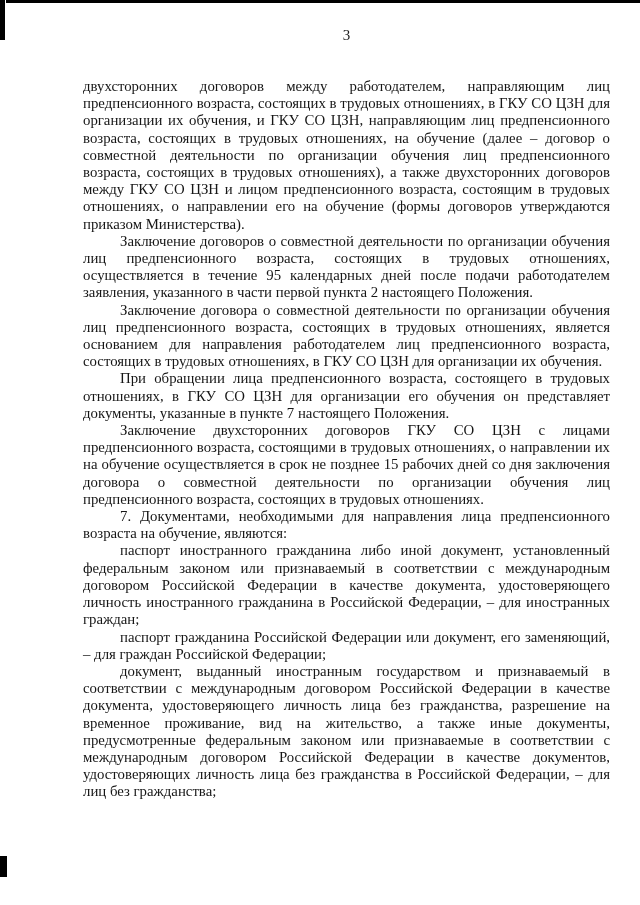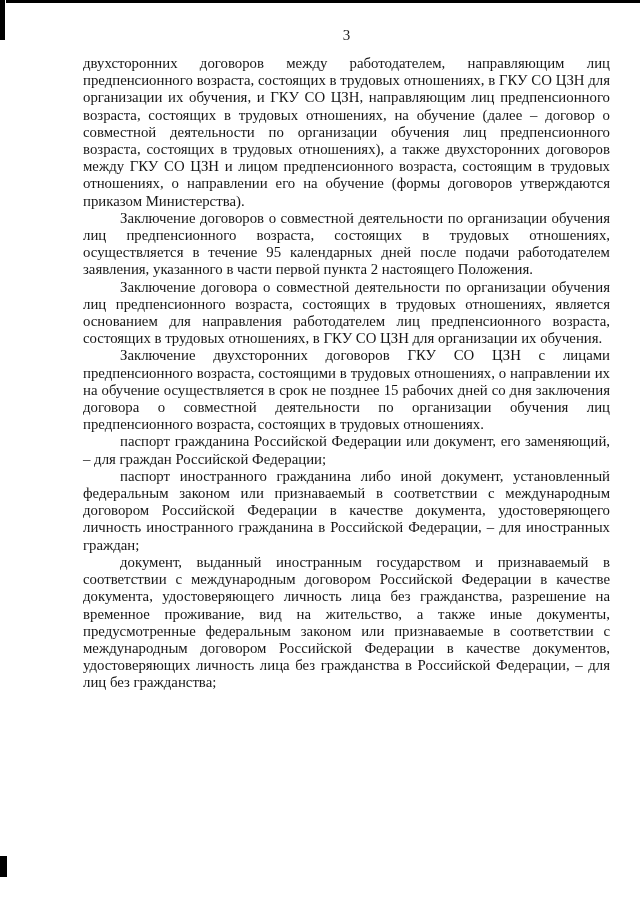--- a/index.html
+++ b/index.html
@@ -61,36 +61,39 @@
     text-align: justify;
     text-justify: inter-word;
   }
   .content p {
     margin: 0;
     padding: 0;
     text-indent: 37px;
   }
   .content p.no-indent {
     text-indent: 0;
+    margin-top: 23px;
   }
 </style>
 </head>
 <body>
 
 <div class="page">
 
   <div class="artifact" id="artifact-top-line"></div>
   <div class="artifact" id="artifact-left-top"></div>
   <div class="artifact" id="artifact-left-bottom"></div>
 
   <div class="page-number">3</div>
 
   <div class="content">
     <p class="no-indent">двухсторонних договоров между работодателем, направляющим лиц предпенсионного возраста, состоящих в трудовых отношениях, в ГКУ СО ЦЗН для организации их обучения, и ГКУ СО ЦЗН, направляющим лиц предпенсионного возраста, состоящих в трудовых отношениях, на обучение (далее – договор о совместной деятельности по организации обучения лиц предпенсионного возраста, состоящих в трудовых отношениях), а также двухсторонних договоров между ГКУ СО ЦЗН и лицом предпенсионного возраста, состоящим в трудовых отношениях, о направлении его на обучение (формы договоров утверждаются приказом Министерства).</p>
     <p>Заключение договоров о совместной деятельности по организации обучения лиц предпенсионного возраста, состоящих в трудовых отношениях, осуществляется в течение 95 календарных дней после подачи работодателем заявления, указанного в части первой пункта 2 настоящего Положения.</p>
     <p>Заключение договора о совместной деятельности по организации обучения лиц предпенсионного возраста, состоящих в трудовых отношениях, является основанием для направления работодателем лиц предпенсионного возраста, состоящих в трудовых отношениях, в ГКУ СО ЦЗН для организации их обучения.</p>
+    <p>При обращении лица предпенсионного возраста, состоящего в трудовых отношениях, в ГКУ СО ЦЗН для организации его обучения он представляет документы, указанные в пункте 7 настоящего Положения.</p>
     <p>Заключение двухсторонних договоров ГКУ СО ЦЗН с лицами предпенсионного возраста, состоящими в трудовых отношениях, о направлении их на обучение осуществляется в срок не позднее 15 рабочих дней со дня заключения договора о совместной деятельности по организации обучения лиц предпенсионного возраста, состоящих в трудовых отношениях.</p>
+    <p>7. Документами, необходимыми для направления лица предпенсионного возраста на обучение, являются:</p>
+    <p>паспорт иностранного гражданина либо иной документ, установленный федеральным законом или признаваемый в соответствии с международным договором Российской Федерации в качестве документа, удостоверяющего личность иностранного гражданина в Российской Федерации, – для иностранных граждан;</p>
     <p>паспорт гражданина Российской Федерации или документ, его заменяющий, – для граждан Российской Федерации;</p>
-    <p>паспорт иностранного гражданина либо иной документ, установленный федеральным законом или признаваемый в соответствии с международным договором Российской Федерации в качестве документа, удостоверяющего личность иностранного гражданина в Российской Федерации, – для иностранных граждан;</p>
     <p>документ, выданный иностранным государством и признаваемый в соответствии с международным договором Российской Федерации в качестве документа, удостоверяющего личность лица без гражданства, разрешение на временное проживание, вид на жительство, а также иные документы, предусмотренные федеральным законом или признаваемые в соответствии с международным договором Российской Федерации в качестве документов, удостоверяющих личность лица без гражданства в Российской Федерации, – для лиц без гражданства;</p>
   </div>
 
 </div>
 
 </body></html>

